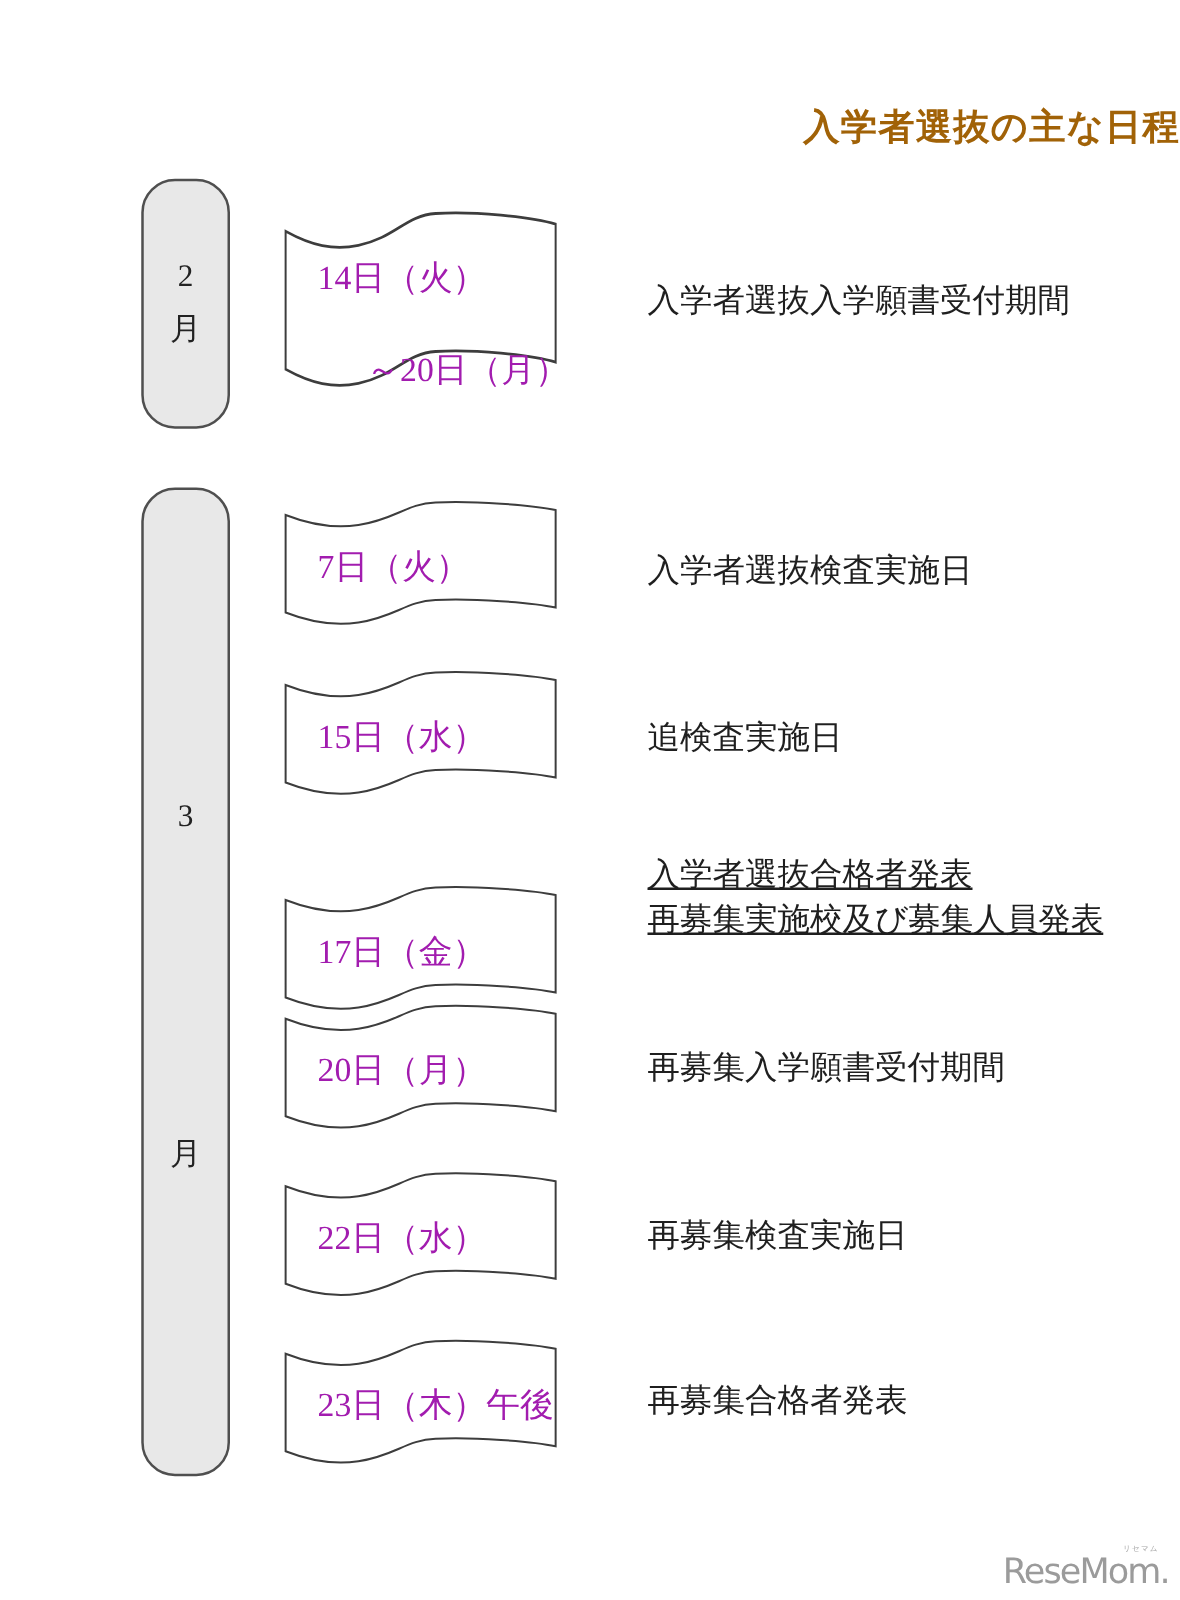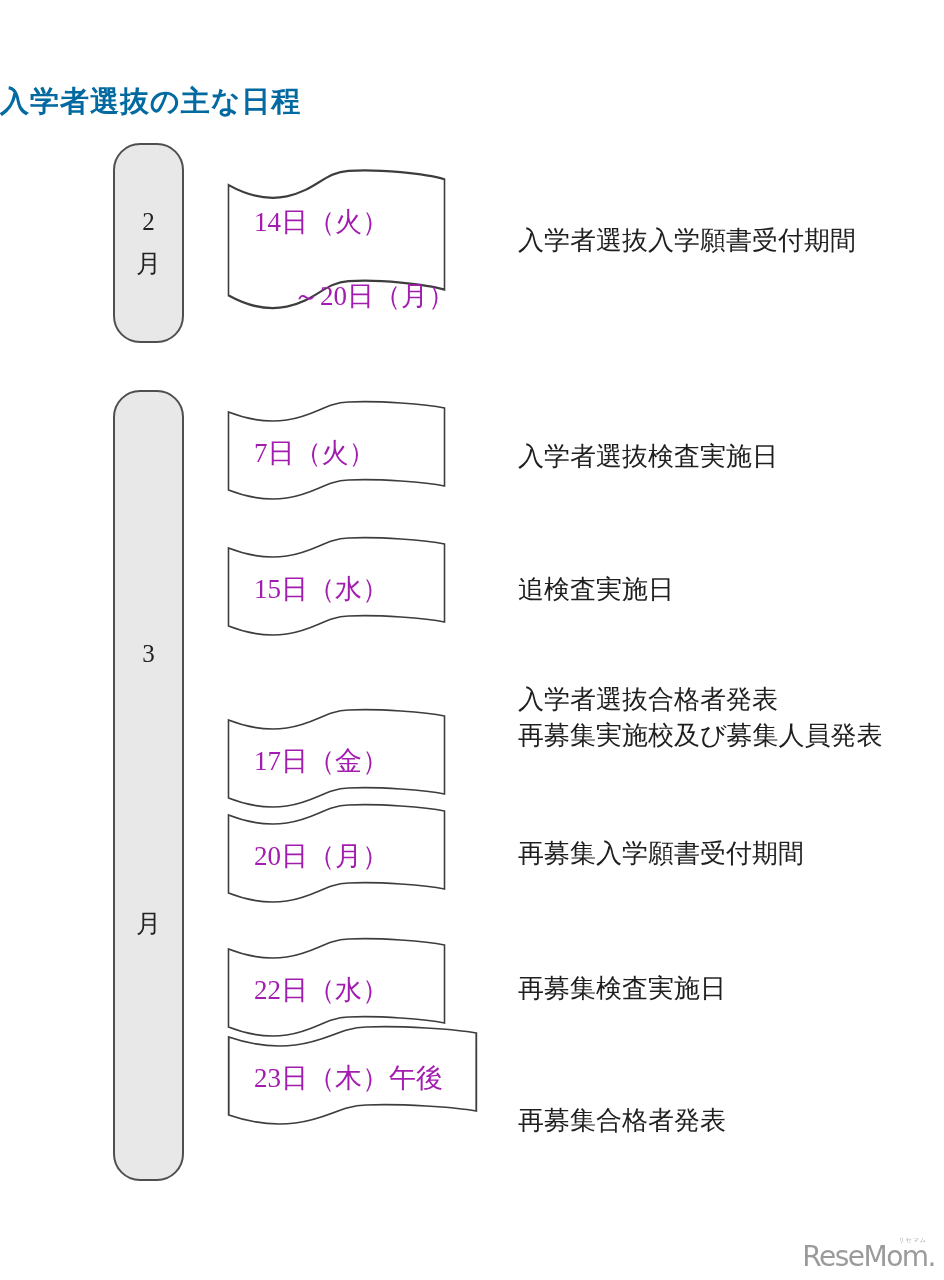--- a/index.html
+++ b/index.html
@@ -8,26 +8,26 @@
     width:944px;height:1280px;
     background:#ffffff;
     overflow:hidden;
     font-family:"Liberation Serif", serif;
     color:#1f1f1f;
   }
   .title{
     position:absolute;
     left:0; top:82px; width:944px;
     margin:0;
-    text-align:left;
+    text-align:right;
     font-family:"Liberation Sans", sans-serif;
     font-weight:bold;
     font-size:29px;
     letter-spacing:1px;
-    color:#0369a1;
+    color:#a16207;
   }
   .pill{
     position:absolute;
     width:71px;
     background:#e8e8e8;
     border:2px solid #4f4f4f;
     border-radius:27px;
     box-sizing:border-box;
   }
   .pill-char{
@@ -150,42 +150,42 @@
     <div class="date-line" style="left:27px;top:38px;">15日（水）</div>
   </div>
   <div class="label" style="top:577px;">追検査実施日</div>
 
   <div class="scroll" style="top:708px;height:106px;">
     <svg viewBox="0 0 220 106" preserveAspectRatio="none">
       <use href="#wave-banner" class="scroll-path"></use>
     </svg>
     <div class="date-line" style="left:27px;top:38px;">17日（金）</div>
   </div>
-  <div class="label two-line" style="top:682px;">
+  <div class="label two-line" style="top:682px;text-decoration:underline;">
     <div>入学者選抜合格者発表</div>
     <div>再募集実施校及び募集人員発表</div>
   </div>
 
   <div class="scroll" style="top:803px;height:106px;font-family:Liberation Serif, serif;">
     <svg viewBox="0 0 220 106" preserveAspectRatio="none">
       <use href="#wave-banner" class="scroll-path"></use>
     </svg>
     <div class="date-line" style="left:27px;top:38px;">20日（月）</div>
   </div>
   <div class="label" style="top:841px;">再募集入学願書受付期間</div>
 
   <div class="scroll" style="top:937px;height:106px;">
     <svg viewBox="0 0 220 106" preserveAspectRatio="none">
       <use href="#wave-banner" class="scroll-path"></use>
     </svg>
     <div class="date-line" style="left:27px;top:38px;">22日（水）</div>
   </div>
   <div class="label" style="top:976px;">再募集検査実施日</div>
 
-  <div class="scroll" style="top:1025px;height:106px;padding-left:32px;">
+  <div class="scroll" style="top:1071px;height:106px;">
     <svg viewBox="0 0 220 106" preserveAspectRatio="none">
       <use href="#wave-banner" class="scroll-path"></use>
     </svg>
     <div class="date-line" style="left:27px;top:38px;">23日（木）午後</div>
   </div>
   <div class="label" style="top:1108px;">再募集合格者発表</div>
 
   <div class="logo">
     <span class="logo-ruby">リセマム</span>
     <span class="logo-text"><span>ReseMom</span><span>.</span></span>

